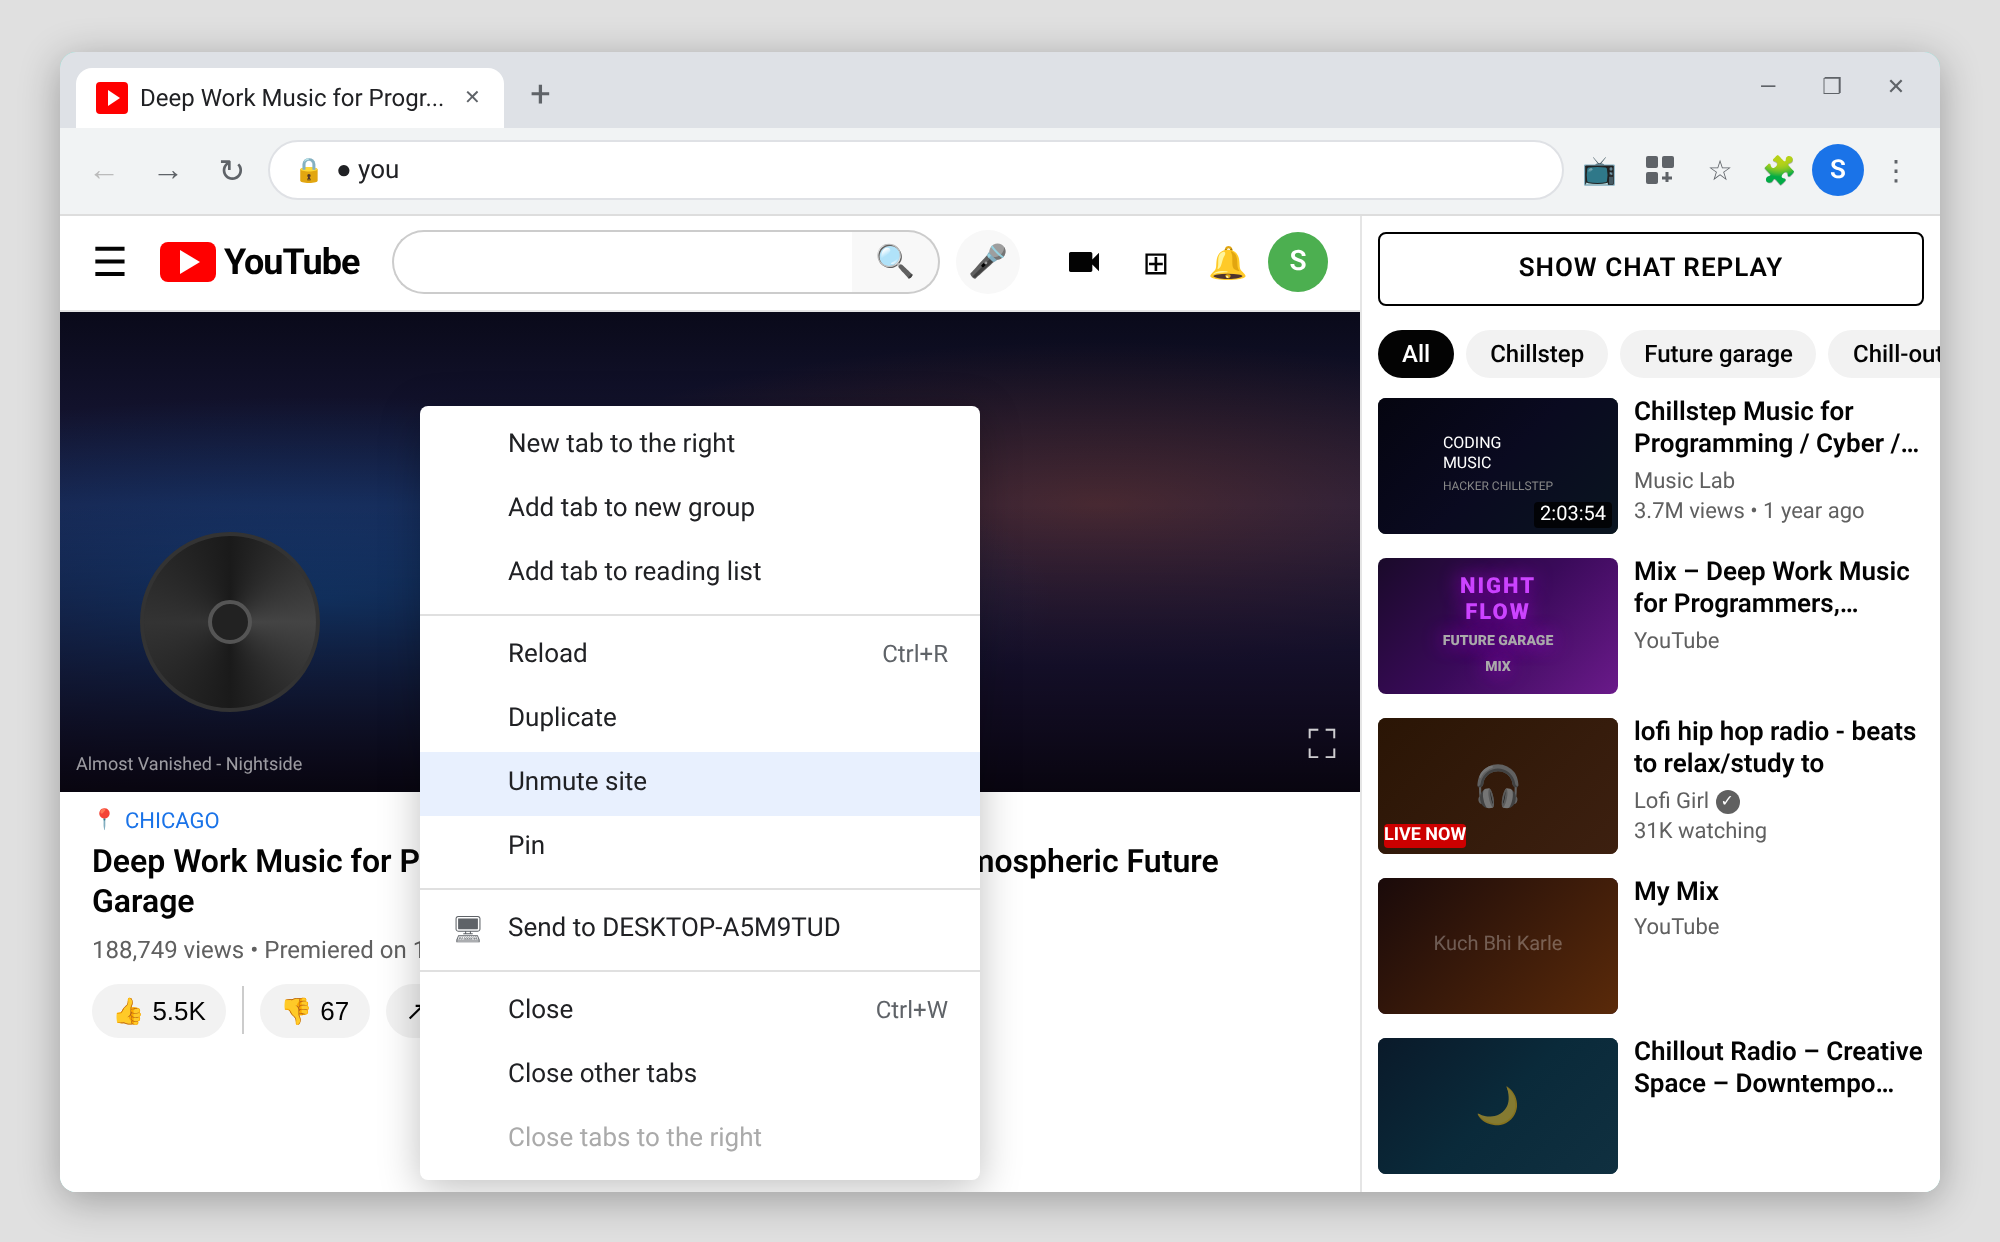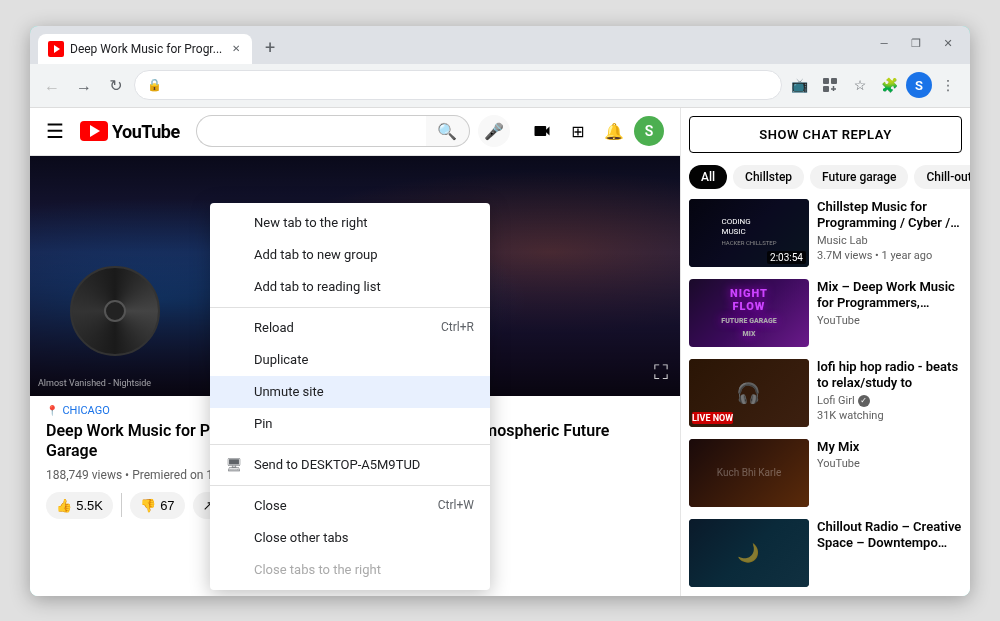--- a/index.html
+++ b/index.html
@@ -665,20 +665,21 @@
       <div class="win-btn win-close">✕</div>
     </div>
   </div>
 
   <div class="omnibar">
     <div class="nav-btn disabled">←</div>
     <div class="nav-btn">→</div>
     <div class="nav-btn">↻</div>
     <div class="address-bar">
       <span style="color:#5f6368; font-size:12px;">🔒</span>
+      <span class="address-text">● you</span>
     </div>
     <div class="toolbar-icons">
       <div class="toolbar-icon">📺</div>
       <div class="toolbar-icon">
         <svg width="16" height="16" viewBox="0 0 16 16" fill="#5f6368">
             <rect x="1" y="1" width="6" height="6" rx="1"></rect>
             <rect x="9" y="1" width="6" height="6" rx="1"></rect>
             <rect x="1" y="9" width="6" height="6" rx="1"></rect>
             <path d="M11.5 9v5M9 12h5" stroke="#5f6368" stroke-width="1.5"></path>
           </svg>

